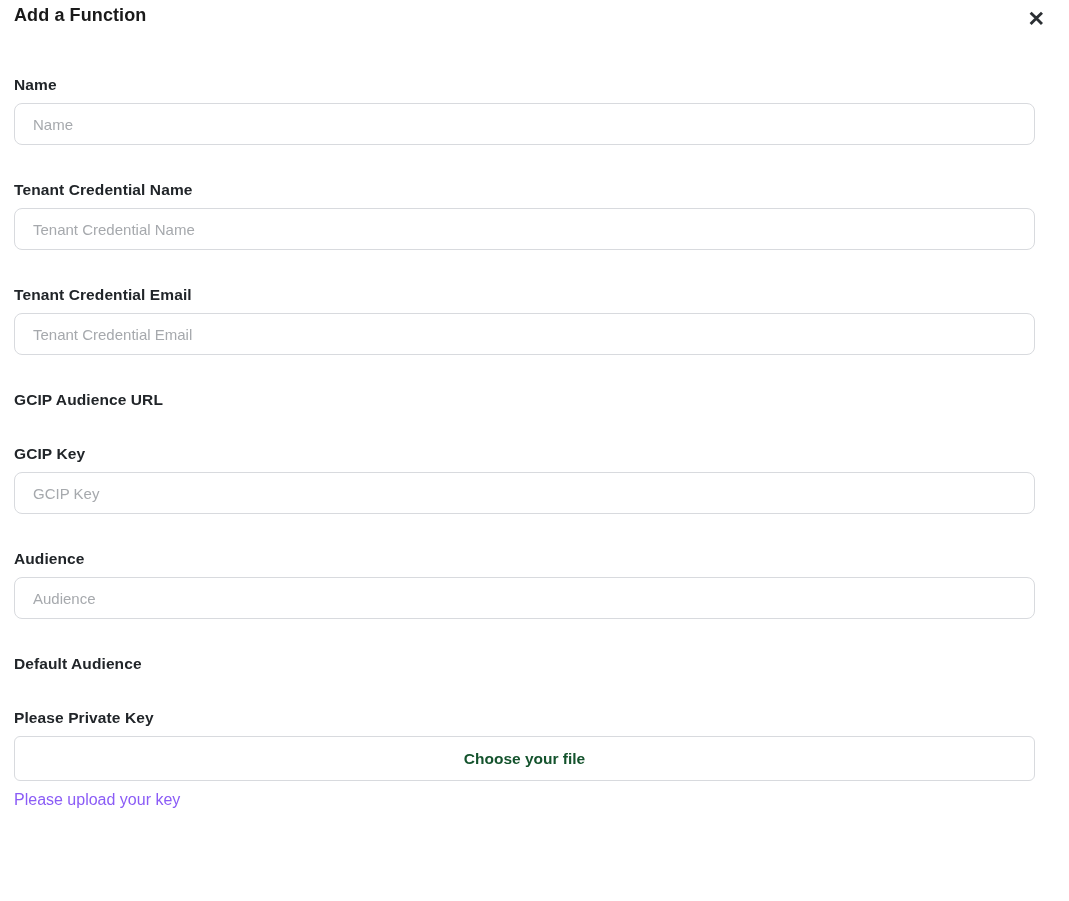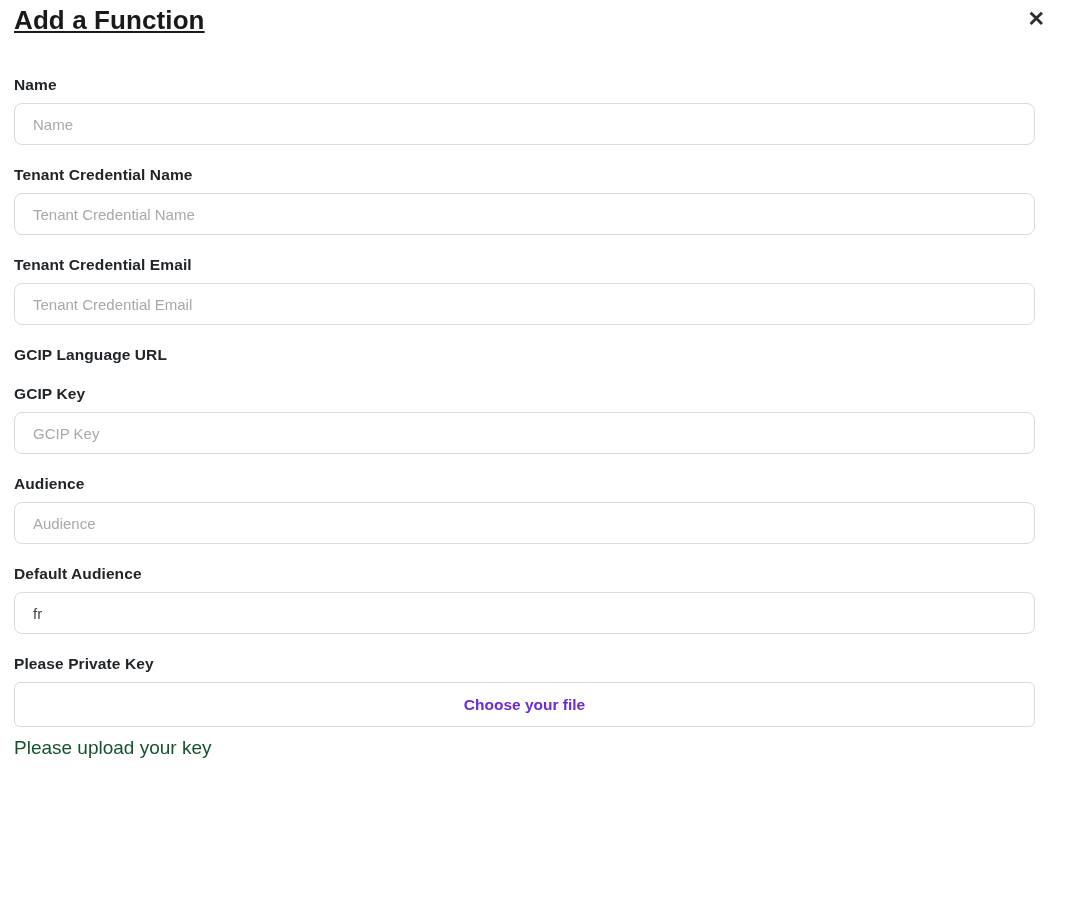--- a/index.html
+++ b/index.html
@@ -8,41 +8,40 @@
     width: 1069px;
     height: 901px;
     font-family: "Liberation Sans", "DejaVu Sans", sans-serif;
     color: #212529;
     position: relative;
     overflow: hidden;
   }
   .dialog { padding: 5px 34px 0 14px; }
   .dialog-header { position: relative; height: 30px; }
   .dialog-title {
-    font-size: 26px;
+    font-size: 18px;
     font-weight: 700;
     letter-spacing: 0.1px;
     color: #1a1a1a;
-    text-decoration: underline;
   }
   .close-btn {
     position: absolute;
     top: 1px;
     right: -12px;
     background: none;
     border: none;
     font-size: 21px;
     font-weight: 700;
     color: #2b2f33;
     cursor: pointer;
     line-height: 1;
     padding: 2px;
   }
   .form-area { margin-top: 41px; }
-  .field { margin-bottom: 21px; }
+  .field { margin-bottom: 36px; }
   .field-label {
     display: block;
     font-size: 15.5px;
     font-weight: 700;
     color: #212529;
     margin-bottom: 9px;
     letter-spacing: 0.1px;
   }
   .text-input {
     display: block;
@@ -61,27 +60,27 @@
   .file-btn {
     display: block;
     width: 100%;
     height: 45px;
     border: 1px solid #d8dade;
     border-radius: 6px;
     background: #ffffff;
     font-family: "Liberation Sans", "DejaVu Sans", sans-serif;
     font-size: 15.5px;
     font-weight: 700;
-    color: #6d28d9;
+    color: #14532d;
     cursor: pointer;
   }
   .helper-text {
     margin-top: 10px;
-    font-size: 19px;
-    color: #14532d;
+    font-size: 16px;
+    color: #8b5cf6;
   }
 </style>
 </head>
 <body>
 
 <div class="dialog">
 
   <div class="dialog-header">
     <div class="dialog-title">Add a Function</div>
     <button class="close-btn">✕</button>
@@ -99,36 +98,35 @@
       <label class="field-label">Tenant Credential Name</label>
       <input class="text-input" type="text" placeholder="Tenant Credential Name" style="">
     </div>
 
     <div class="field">
       <label class="field-label">Tenant Credential Email</label>
       <input class="text-input" type="text" placeholder="Tenant Credential Email" style="">
     </div>
 
     <div class="field">
-      <label class="field-label">GCIP Language URL</label>
+      <label class="field-label">GCIP Audience URL</label>
     </div>
 
     <div class="field">
       <label class="field-label">GCIP Key</label>
       <input class="text-input" type="text" placeholder="GCIP Key" style="">
     </div>
 
     <div class="field">
       <label class="field-label">Audience</label>
       <input class="text-input" type="text" placeholder="Audience" style="">
     </div>
 
     <div class="field">
       <label class="field-label">Default Audience</label>
-      <input class="text-input" type="text" value="fr" style="">
     </div>
 
     <div class="field">
       <label class="field-label">Please Private Key</label>
       <button class="file-btn" type="button">Choose your file</button>
       <div class="helper-text">Please upload your key</div>
     </div>
 
   </div>
 </div>

